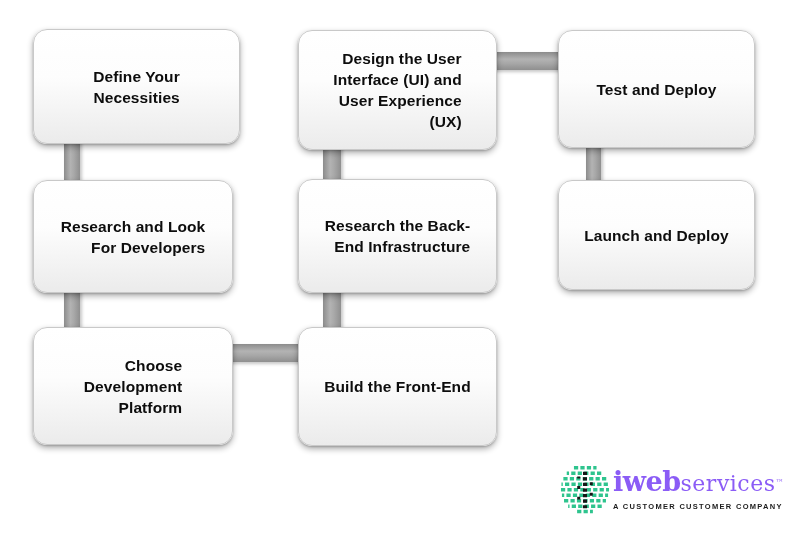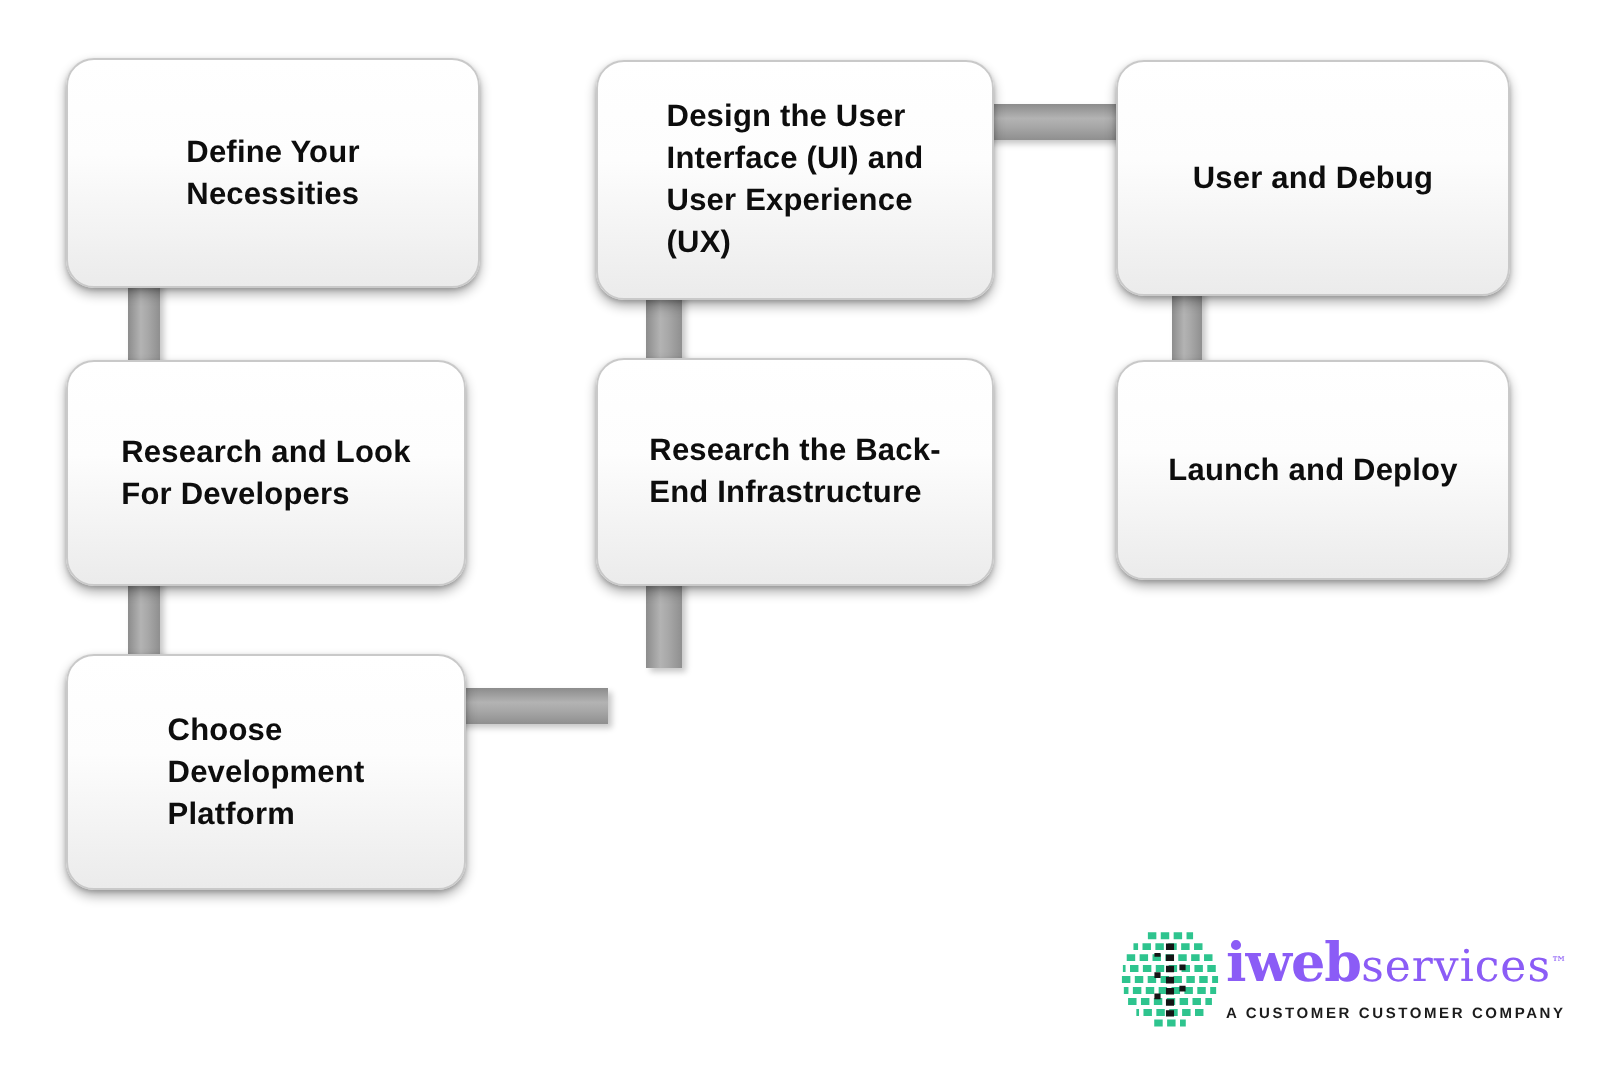--- a/index.html
+++ b/index.html
@@ -17,21 +17,21 @@
   .node {
     position: absolute;
     z-index: 2;
     background: linear-gradient(180deg, #ffffff 0%, #fdfdfd 42%, #ebebeb 100%);
     border: 1px solid #c9c9c9;
     border-radius: 14px;
     box-shadow: 0 3px 6px rgba(0,0,0,0.32), 0 1px 2px rgba(0,0,0,0.18);
     display: flex;
     align-items: center;
     justify-content: center;
-    text-align: left;
+    text-align: right;
   }
   .node-label {
     font-size: 15.5px;
     font-weight: bold;
     color: #0d0d0d;
     line-height: 21px;
     white-space: pre-line;
     letter-spacing: 0.1px;
   }
 
@@ -121,37 +121,40 @@
     <span class="node-label">Define Your
 Necessities</span>
   </div>
   <div class="node" id="n-design">
     <span class="node-label">Design the User
 Interface (UI) and
 User Experience
 (UX)</span>
   </div>
   <div class="node" id="n-test">
-    <span class="node-label">User and Debug</span>
+    <span class="node-label">Test and Deploy</span>
   </div>
   <div class="node" id="n-research">
     <span class="node-label">Research and Look
 For Developers</span>
   </div>
   <div class="node" id="n-establish">
     <span class="node-label">Research the Back-
 End Infrastructure</span>
   </div>
   <div class="node" id="n-launch">
     <span class="node-label">Launch and Deploy</span>
   </div>
   <div class="node" id="n-choose">
     <span class="node-label">Choose
 Development
 Platform</span>
+  </div>
+  <div class="node" id="n-build">
+    <span class="node-label">Build the Front-End</span>
   </div>
 
   <div class="logo">
     <svg class="logo-icon" width="50" height="52" viewBox="0 0 52 54">
       <g fill="none" stroke-linecap="butt" stroke="#2ec48e">
         <line x1="14.5" y1="5" x2="38" y2="5" stroke-width="3.6" stroke-dasharray="4.4 2.3"></line>
         <line x1="7" y1="10.7" x2="45" y2="10.7" stroke-width="3.6" stroke-dasharray="4.4 2.3" stroke-dashoffset="2"></line>
         <line x1="3.5" y1="16.4" x2="48.5" y2="16.4" stroke-width="3.6" stroke-dasharray="4.4 2.3"></line>
         <line x1="1.5" y1="22.1" x2="50.5" y2="22.1" stroke-width="3.6" stroke-dasharray="4.4 2.3" stroke-dashoffset="3"></line>
         <line x1="1" y1="27.8" x2="51" y2="27.8" stroke-width="3.6" stroke-dasharray="4.4 2.3"></line>

